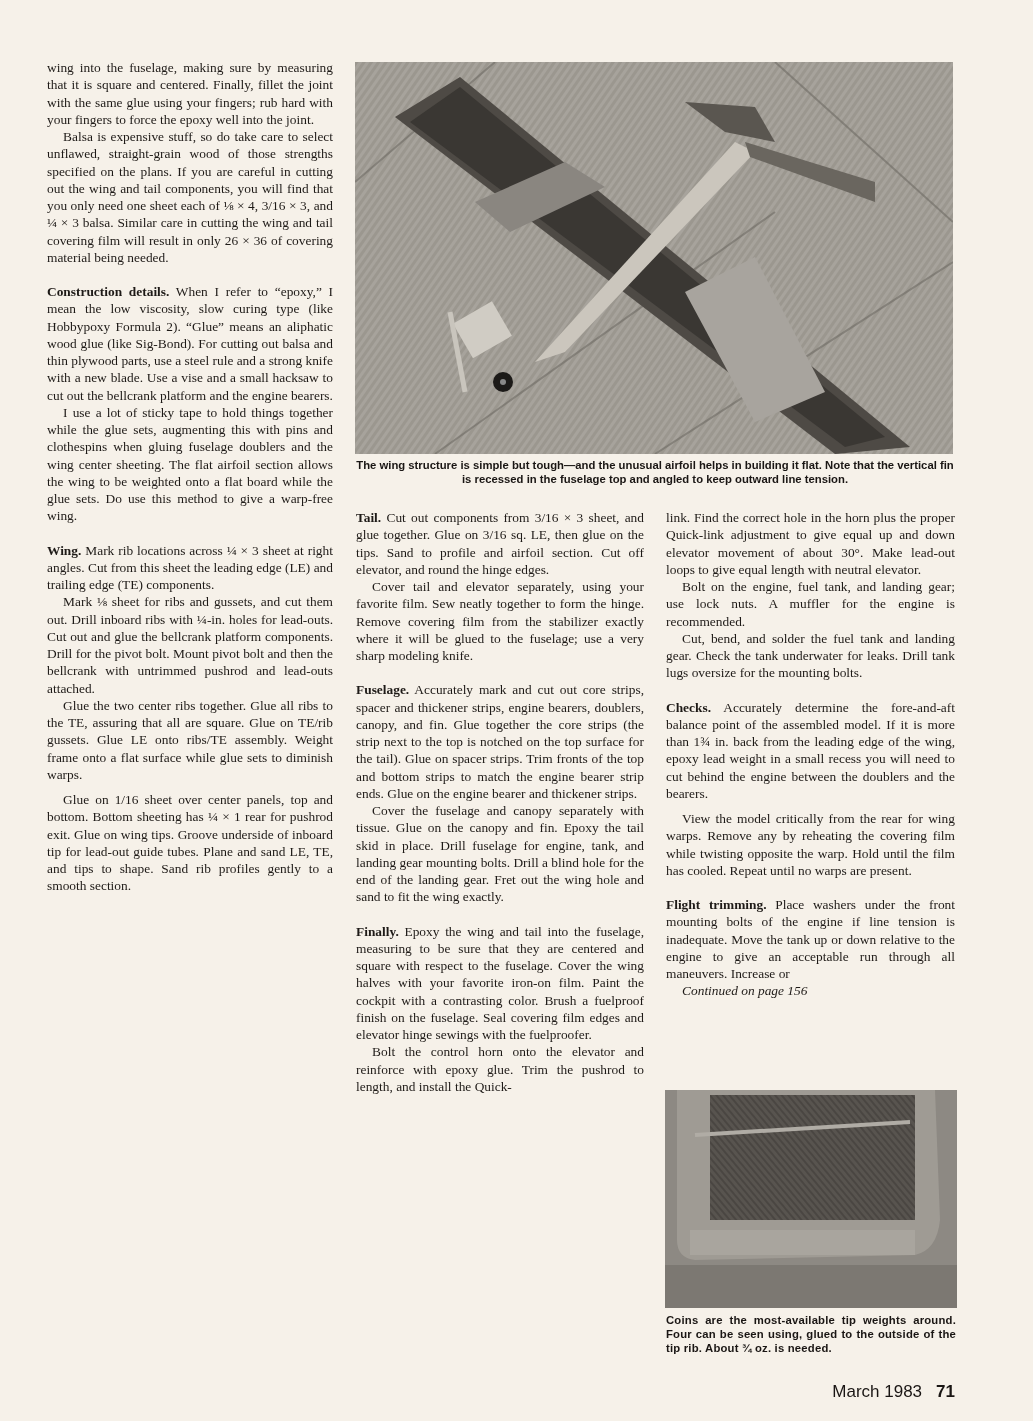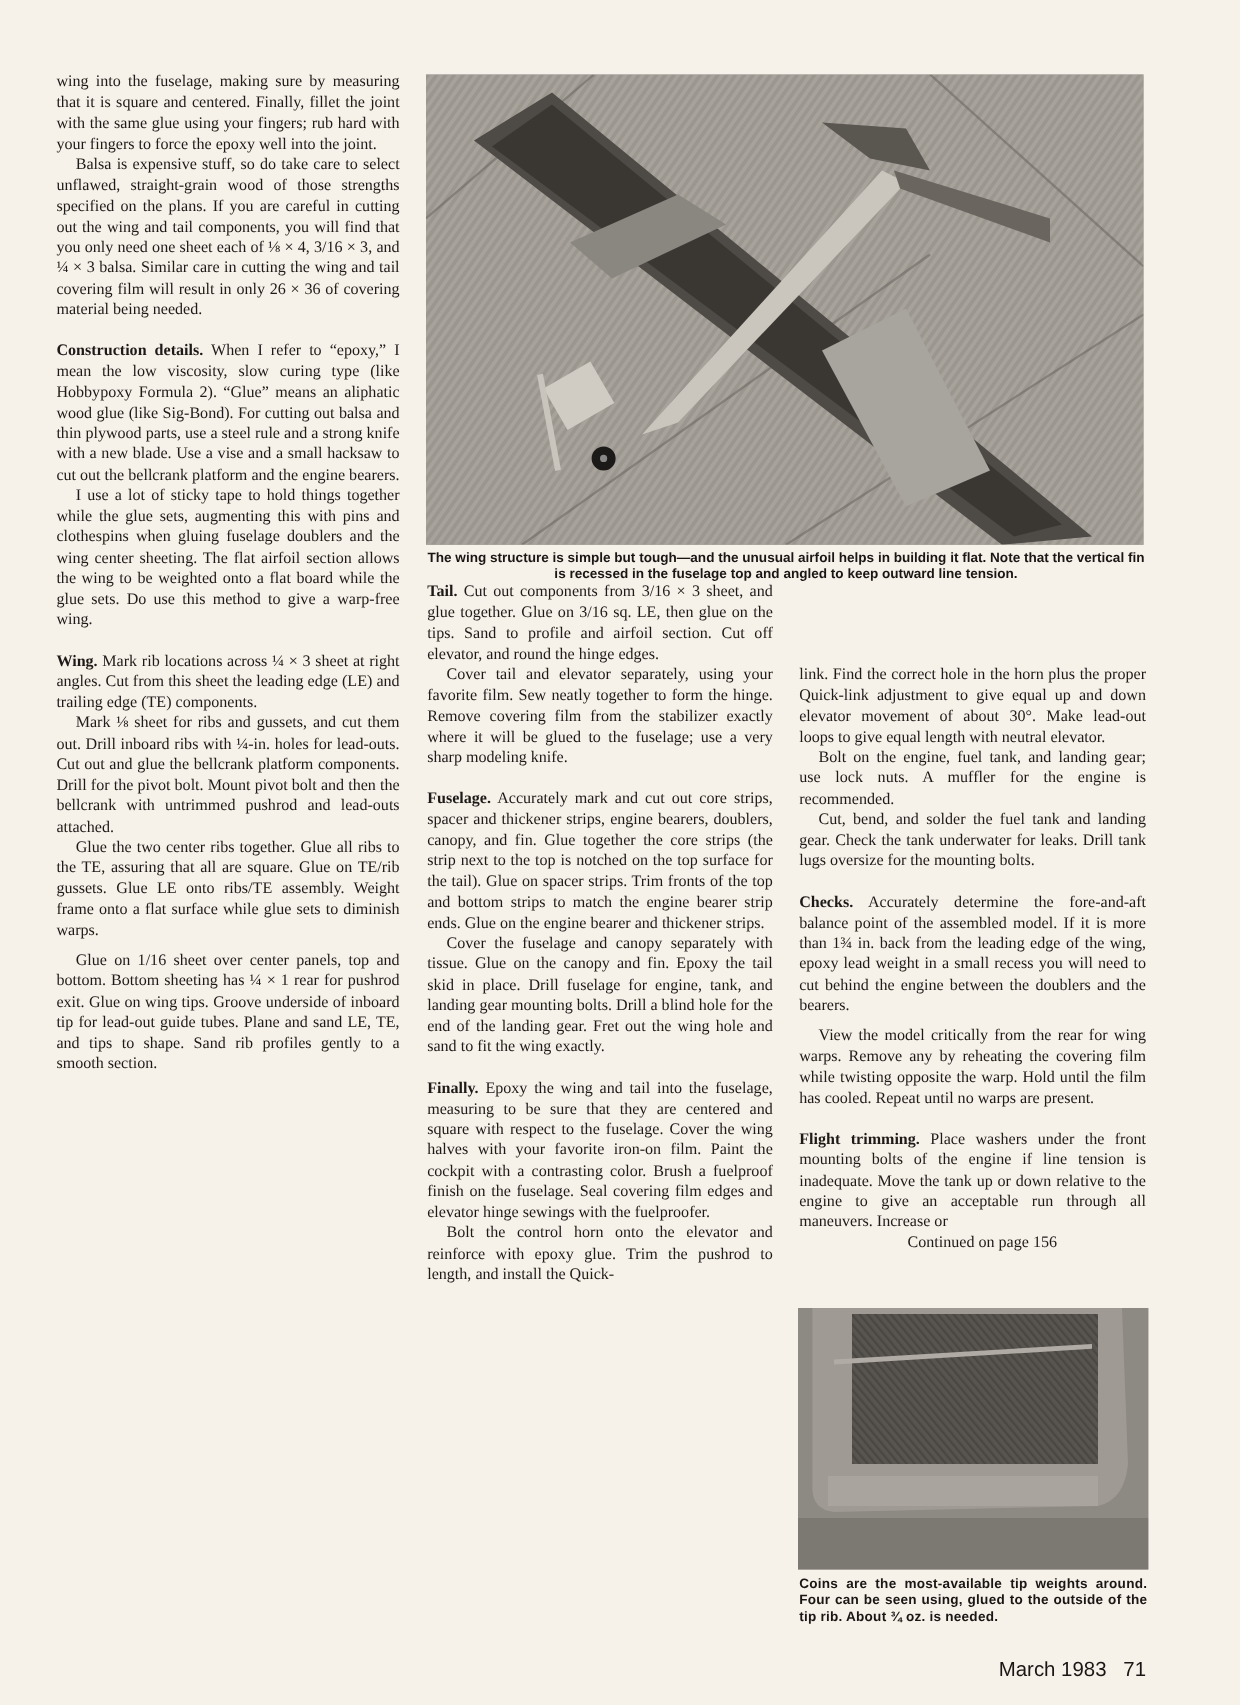--- a/index.html
+++ b/index.html
@@ -7,31 +7,31 @@
     width: 1033px; height: 1421px; background: #f6f1e9; position: relative; overflow: hidden;
     font-family: "Liberation Serif", "DejaVu Serif", serif; color: #1e1a17;
   }
   .col { position: absolute; font-size: 13.4px; line-height: 17.25px; text-align: justify; }
   .col p { margin: 0; text-indent: 1.2em; }
   .col p.noind { text-indent: 0; }
   .col p.gap { margin-top: 17px; }
   .col p.gap-s { margin-top: 8px; }
   .col b { font-weight: bold; }
   #col1 { left: 47px; top: 59px; width: 286px; }
-  #col2 { left: 356px; top: 484px; width: 288px; }
-  #col3 { left: 666px; top: 509px; width: 289px; margin-top: 44px; }
+  #col2 { left: 356px; top: 509px; width: 288px; }
+  #col3 { left: 666px; top: 509px; width: 289px; }
   .photo { position: absolute; overflow: hidden; }
   #photo1 { left: 355px; top: 62px; width: 598px; height: 392px; background: #9a9690; }
   #photo2 { left: 665px; top: 1090px; width: 292px; height: 218px; background: #8a8782; }
   .caption { position: absolute; font-family: "Liberation Sans", "DejaVu Sans", sans-serif; font-weight: bold; font-size: 11.3px; line-height: 14px; color: #1a1614; }
   #caption1 { left: 355px; top: 458px; width: 600px; text-align: center; }
   #caption2 { left: 666px; top: 1313px; width: 290px; text-align: justify; letter-spacing: 0.2px; }
-  .contd { text-align: center; text-indent: 0; }
+  .contd { text-align: left; font-style: italic; text-indent: 0; }
   #footer { position: absolute; right: 78px; top: 1382px; font-family: "Liberation Sans", "DejaVu Sans", sans-serif; font-size: 17px; color: #1a1614; }
-  #footer .pg { font-weight: normal; margin-left: 14px; }
+  #footer .pg { font-weight: bold; margin-left: 14px; }
 </style>
 </head>
 <body>
 
 <div id="col1" class="col">
   <p class="noind"><span>wing into the fuselage, making sure by measuring that it is square and centered. Finally, fillet the joint with the same glue using your fingers; rub hard with your fingers to force the epoxy well into the joint.</span></p>
   <p><span>Balsa is expensive stuff, so do take care to select unflawed, straight-grain wood of those strengths specified on the plans. If you are careful in cutting out the wing and tail components, you will find that you only need one sheet each of ⅛ × 4, 3/16 × 3, and ¼ × 3 balsa. Similar care in cutting the wing and tail covering film will result in only 26 × 36 of covering material being needed.</span></p>
   <p class="noind gap"><b>Construction details.</b><span> When I refer to “epoxy,” I mean the low viscosity, slow curing type (like Hobbypoxy Formula 2). “Glue” means an aliphatic wood glue (like Sig-Bond). For cutting out balsa and thin plywood parts, use a steel rule and a strong knife with a new blade. Use a vise and a small hacksaw to cut out the bellcrank platform and the engine bearers.</span></p>
   <p><span>I use a lot of sticky tape to hold things together while the glue sets, augmenting this with pins and clothespins when gluing fuselage doublers and the wing center sheeting. The flat airfoil section allows the wing to be weighted onto a flat board while the glue sets. Do use this method to give a warp-free wing.</span></p>
   <p class="noind gap"><b>Wing.</b><span> Mark rib locations across ¼ × 3 sheet at right angles. Cut from this sheet the leading edge (LE) and trailing edge (TE) components.</span></p>

